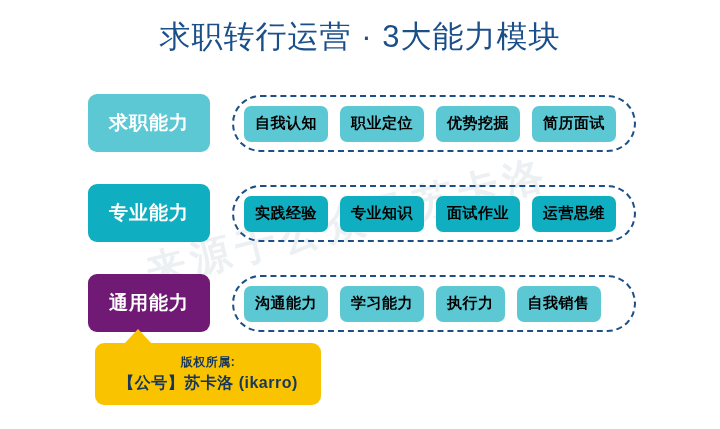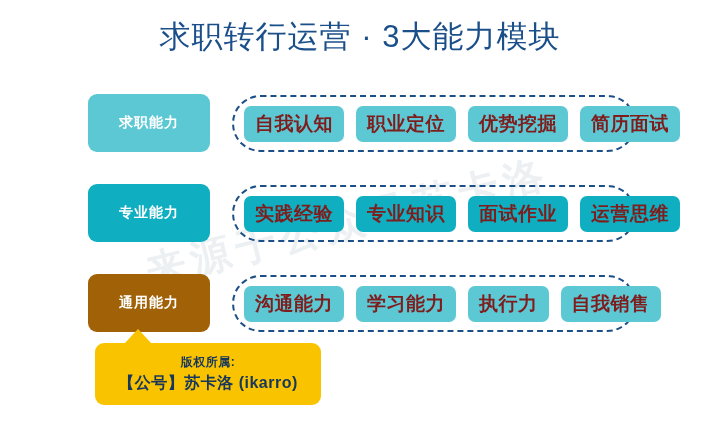--- a/index.html
+++ b/index.html
@@ -61,21 +61,21 @@
   #row-2 { top: 274px; }
 
   .row-label {
     position: absolute;
     left: 88px;
     top: 0;
     width: 122px;
     height: 58px;
     border-radius: 9px;
     color: #ffffff;
-    font-size: 14px;
+    font-size: 19px;
     font-weight: 700;
     letter-spacing: 1px;
     display: flex;
     align-items: center;
     justify-content: center;
   }
 
   .dash-box {
     position: absolute;
     left: 232px;
@@ -93,22 +93,22 @@
     top: 11px;
     width: 382px;
     height: 37px;
     display: flex;
     align-items: center;
     gap: 12px;
   }
   .chip {
     height: 36px;
     border-radius: 7px;
-    color: #7f1d1d;
-    font-size: 19px;
+    color: #000000;
+    font-size: 15px;
     font-weight: 700;
     letter-spacing: .5px;
     display: flex;
     align-items: center;
     justify-content: center;
     padding: 16px 11px;
     box-sizing: border-box;
     white-space: nowrap;
   }
 
@@ -171,21 +171,21 @@
   <div class="dash-box" style="border-color: rgb(29, 79, 135);"></div>
   <div class="chips">
     <div class="chip" style="background: rgb(15, 174, 192);">实践经验</div>
     <div class="chip" style="background: rgb(15, 174, 192);">专业知识</div>
     <div class="chip" style="background: rgb(15, 174, 192);">面试作业</div>
     <div class="chip" style="background: rgb(15, 174, 192);">运营思维</div>
   </div>
 </div>
 
 <div class="row" id="row-2">
-  <div class="row-label" style="background: #a16207;">通用能力</div>
+  <div class="row-label" style="background: #701a75;">通用能力</div>
   <div class="dash-box" style="border-color: rgb(29, 79, 135);"></div>
   <div class="chips">
     <div class="chip" style="background: rgb(91, 200, 212); text-align: center;">沟通能力</div>
     <div class="chip" style="background: rgb(91, 200, 212);">学习能力</div>
     <div class="chip" style="background: rgb(91, 200, 212);">执行力</div>
     <div class="chip" style="background: rgb(91, 200, 212);">自我销售</div>
   </div>
 </div>
 
 <div id="copyright-arrow" style="border-bottom-color: rgb(250, 195, 0);"></div>

